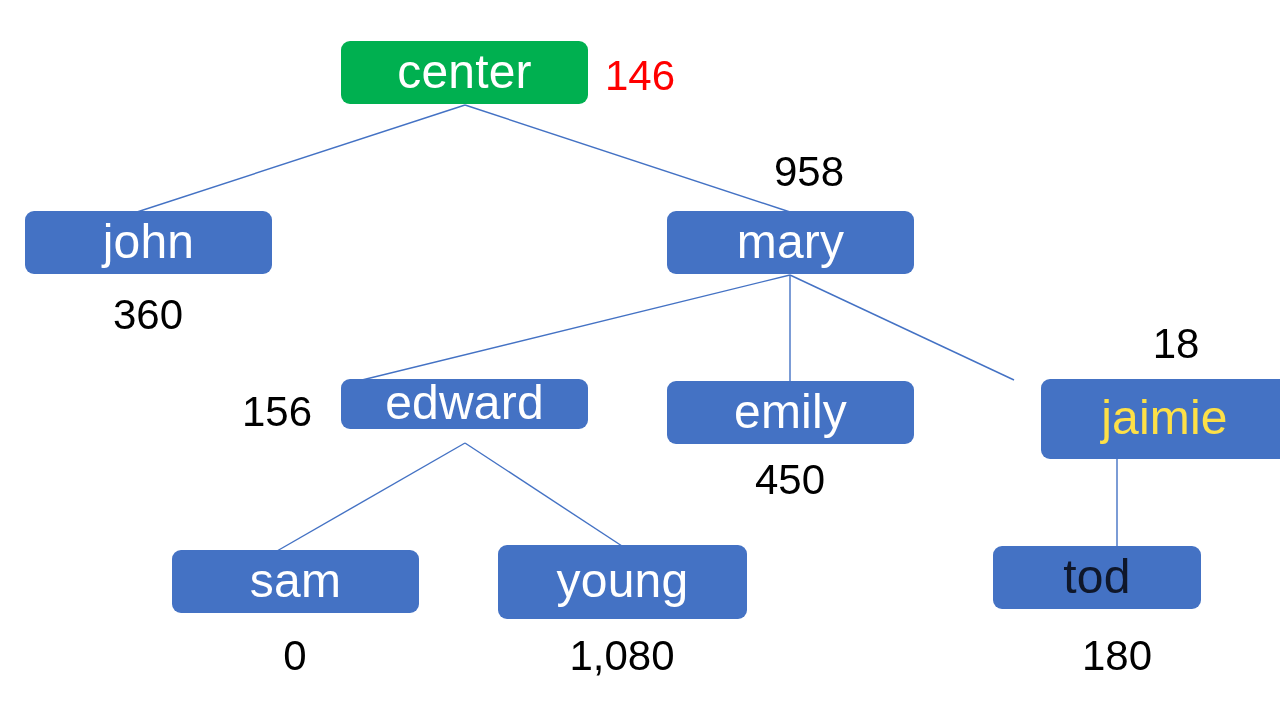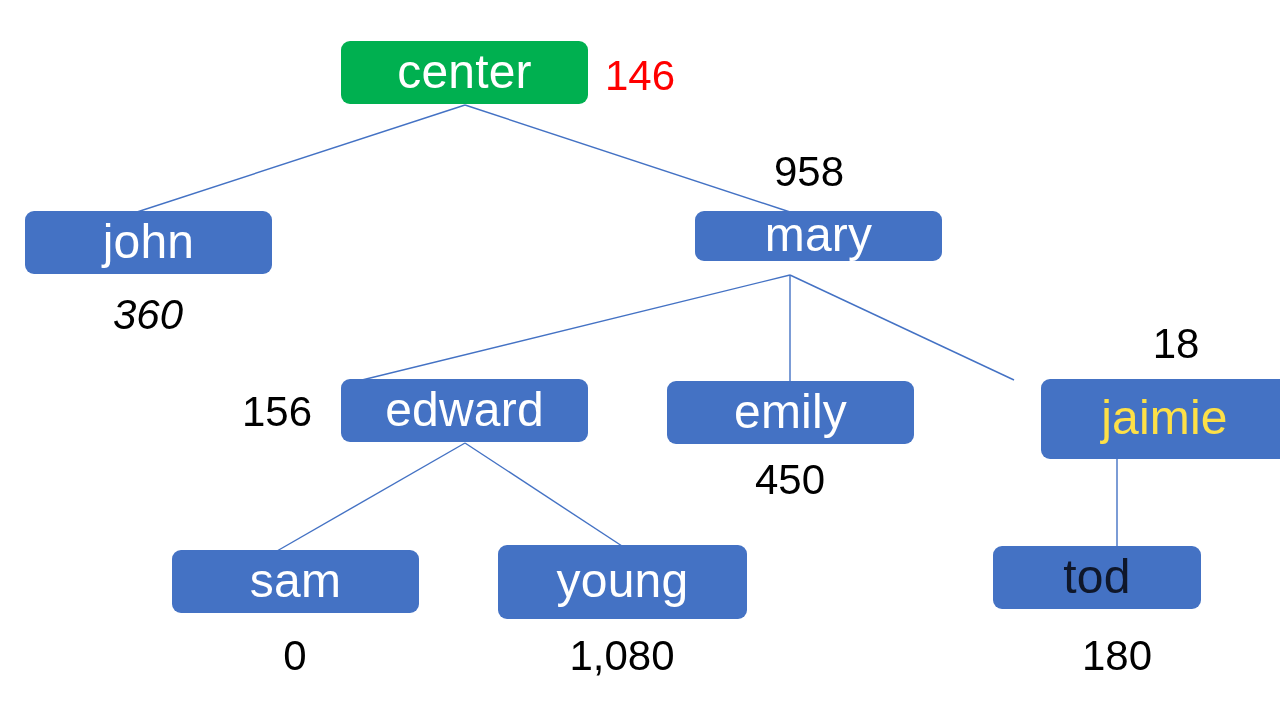--- a/index.html
+++ b/index.html
@@ -71,45 +71,45 @@
       <line x1="465" y1="443" x2="622" y2="546" stroke="#4472C4" stroke-width="1.4"></line>
       <line x1="1117" y1="443" x2="1117" y2="551" stroke="#4472C4" stroke-width="1.4"></line>
     </svg>
   <div id="node-layer">
       <div class="node" style="left: 341px; top: 41px; width: 247px; height: 63px; background: rgb(0, 176, 80); color: rgb(255, 255, 255);">
         <span class="node-label">center</span>
       </div>
       <div class="node" style="left: 25px; top: 211px; width: 247px; height: 63px; background: rgb(68, 114, 196); color: rgb(255, 255, 255);">
         <span class="node-label">john</span>
       </div>
-      <div class="node" style="left: 667px; top: 211px; width: 247px; height: 50px; background: rgb(68, 114, 196); color: rgb(255, 255, 255); margin-left: 28px;">
+      <div class="node" style="left: 667px; top: 211px; width: 247px; height: 63px; background: rgb(68, 114, 196); color: rgb(255, 255, 255);">
         <span class="node-label">mary</span>
       </div>
-      <div class="node" style="left: 341px; top: 379px; width: 247px; height: 63px; background: rgb(68, 114, 196); color: rgb(255, 255, 255);">
+      <div class="node" style="left: 341px; top: 379px; width: 247px; height: 50px; background: rgb(68, 114, 196); color: rgb(255, 255, 255);">
         <span class="node-label">edward</span>
       </div>
       <div class="node" style="left: 667px; top: 381px; width: 247px; height: 63px; background: rgb(68, 114, 196); color: rgb(255, 255, 255);">
         <span class="node-label">emily</span>
       </div>
       <div class="node" style="left: 993px; top: 379px; width: 247px; height: 80px; background: rgb(68, 114, 196); color: #fde047; margin-left: 48px;">
         <span class="node-label">jaimie</span>
       </div>
       <div class="node" style="left: 172px; top: 550px; width: 247px; height: 63px; background: rgb(68, 114, 196); color: rgb(255, 255, 255);">
         <span class="node-label">sam</span>
       </div>
       <div class="node" style="left: 498px; top: 545px; width: 249px; height: 74px; background: rgb(68, 114, 196); color: rgb(255, 255, 255);">
         <span class="node-label">young</span>
       </div>
       <div class="node" style="left: 993px; top: 546px; width: 208px; height: 63px; background: rgb(68, 114, 196); color: #0f172a;">
         <span class="node-label">tod</span>
       </div>
     </div>
   <div id="value-layer">
       <div class="value-label" style="left: 600px; top: 52px; width: 80px; color: rgb(255, 0, 0);">146</div>
-      <div class="value-label" style="left: 108px; top: 291px; width: 80px; color: rgb(0, 0, 0); font-style: italic;">360</div>
+      <div class="value-label" style="left: 108px; top: 291px; width: 80px; color: rgb(0, 0, 0);">360</div>
       <div class="value-label" style="left: 769px; top: 148px; width: 80px; color: rgb(0, 0, 0);">958</div>
       <div class="value-label" style="left: 237px; top: 388px; width: 80px; color: rgb(0, 0, 0);">156</div>
       <div class="value-label" style="left: 750px; top: 456px; width: 80px; color: rgb(0, 0, 0);">450</div>
       <div class="value-label" style="left: 1141px; top: 320px; width: 70px; color: rgb(0, 0, 0);">18</div>
       <div class="value-label" style="left: 255px; top: 632px; width: 80px; color: rgb(0, 0, 0);">0</div>
       <div class="value-label" style="left: 557px; top: 632px; width: 130px; color: rgb(0, 0, 0);">1,080</div>
       <div class="value-label" style="left: 1077px; top: 632px; width: 80px; color: rgb(0, 0, 0);">180</div>
     </div>
 </div>
 

